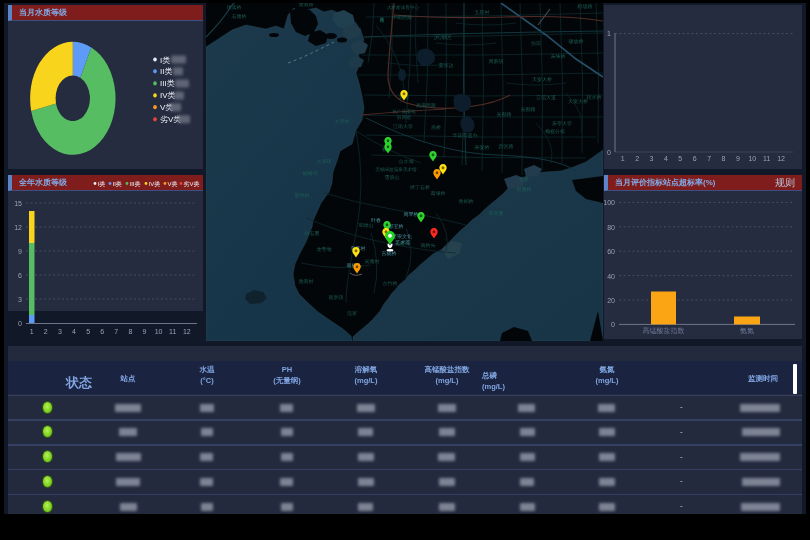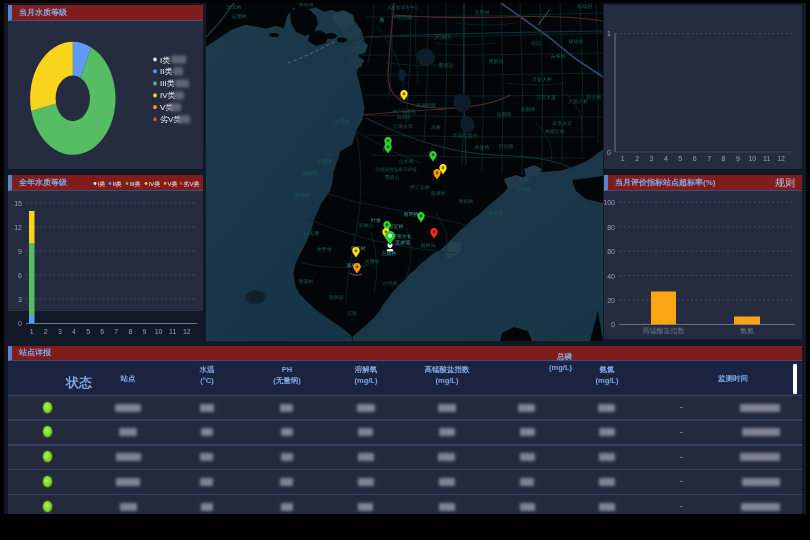--- a/index.html
+++ b/index.html
@@ -337,31 +337,30 @@
 <use href="#pinbig" x="184" y="237" fill="#23d223"></use>
 <use href="#pin" x="228" y="232" fill="#ff2a1e"></use>
 <use href="#pin" x="150" y="251" fill="#ffe013"></use>
 <use href="#pin" x="151" y="267" fill="#ff9d00"></use>
 
 <path d="M144,270 q5,4 12,1" stroke="#caa" stroke-width="1" fill="none" opacity="0.5"></path>
   </svg>
 </div>
 
 <div class="panel" id="table" style="left:8px;top:346px;width:794px;height:168px;background:#242a3e">
-  <div class="phead" style="height:15px;line-height:14px">站点详报</div>
 <div style="position:absolute;left:0;top:15px;width:794px;height:33px;background:#1a2340"></div>
 <div style="position:absolute;left:-6px;top:28px;width:90px;text-align:right;color:#80a5e0;font-size:13px;font-weight:bold">状态</div>
 <div style="position:absolute;left:75px;top:28px;width:90px;text-align:center;color:#80a5e0;font-size:7.5px;font-weight:bold">站点</div>
 <div style="position:absolute;left:234px;top:18px;width:90px;text-align:center;color:#80a5e0;font-size:7.5px;font-weight:bold;line-height:11px">PH<br>(无量纲)</div>
 <div style="position:absolute;left:154px;top:18px;width:90px;text-align:center;color:#80a5e0;font-size:7.5px;font-weight:bold;line-height:11px">水温<br>(°C)</div>
 <div style="position:absolute;left:313px;top:18px;width:90px;text-align:center;color:#80a5e0;font-size:7.5px;font-weight:bold;line-height:11px">溶解氧<br>(mg/L)</div>
 <div style="position:absolute;left:394px;top:18px;width:90px;text-align:center;color:#80a5e0;font-size:7.5px;font-weight:bold;line-height:11px">高锰酸盐指数<br>(mg/L)</div>
-<div style="position:absolute;left:474px;top:5px;width:90px;text-align:right;color:#80a5e0;font-size:7.5px;font-weight:bold;line-height:11px">总磷<br>(mg/L)</div>
+<div style="position:absolute;left:474px;top:24px;width:90px;text-align:left;color:#80a5e0;font-size:7.5px;font-weight:bold;line-height:11px">总磷<br>(mg/L)</div>
 <div style="position:absolute;left:554px;top:18px;width:90px;text-align:center;color:#80a5e0;font-size:7.5px;font-weight:bold;line-height:11px">氨氮<br>(mg/L)</div>
-<div style="position:absolute;left:710px;top:28px;width:90px;text-align:left;color:#80a5e0;font-size:7.5px;font-weight:bold">监测时间</div>
+<div style="position:absolute;left:710px;top:28px;width:90px;text-align:center;color:#80a5e0;font-size:7.5px;font-weight:bold">监测时间</div>
 <div style="position:absolute;left:0;top:48.6px;width:794px;height:1.6px;background:#343f63"></div>
 <div style="position:absolute;left:33.5px;top:54.5px;width:11px;height:13px;border-radius:50%;background:radial-gradient(ellipse at 45% 40%, #b9f05a 0%, #7ed321 55%, #59a317 100%);border:1.5px solid #35551a"></div>
 <div class="blur" style="left:107px;top:57.5px;width:26px"></div>
 <div class="blur" style="left:192px;top:57.5px;width:14px"></div>
 <div class="blur" style="left:272px;top:57.5px;width:13px"></div>
 <div class="blur" style="left:349px;top:57.5px;width:18px"></div>
 <div class="blur" style="left:430px;top:57.5px;width:18px"></div>
 <div class="blur" style="left:510px;top:57.5px;width:17px"></div>
 <div class="blur" style="left:590px;top:57.5px;width:17px"></div>
 <div style="position:absolute;left:672px;top:56.0px;color:#cfd4e0;font-size:8px">-</div>

